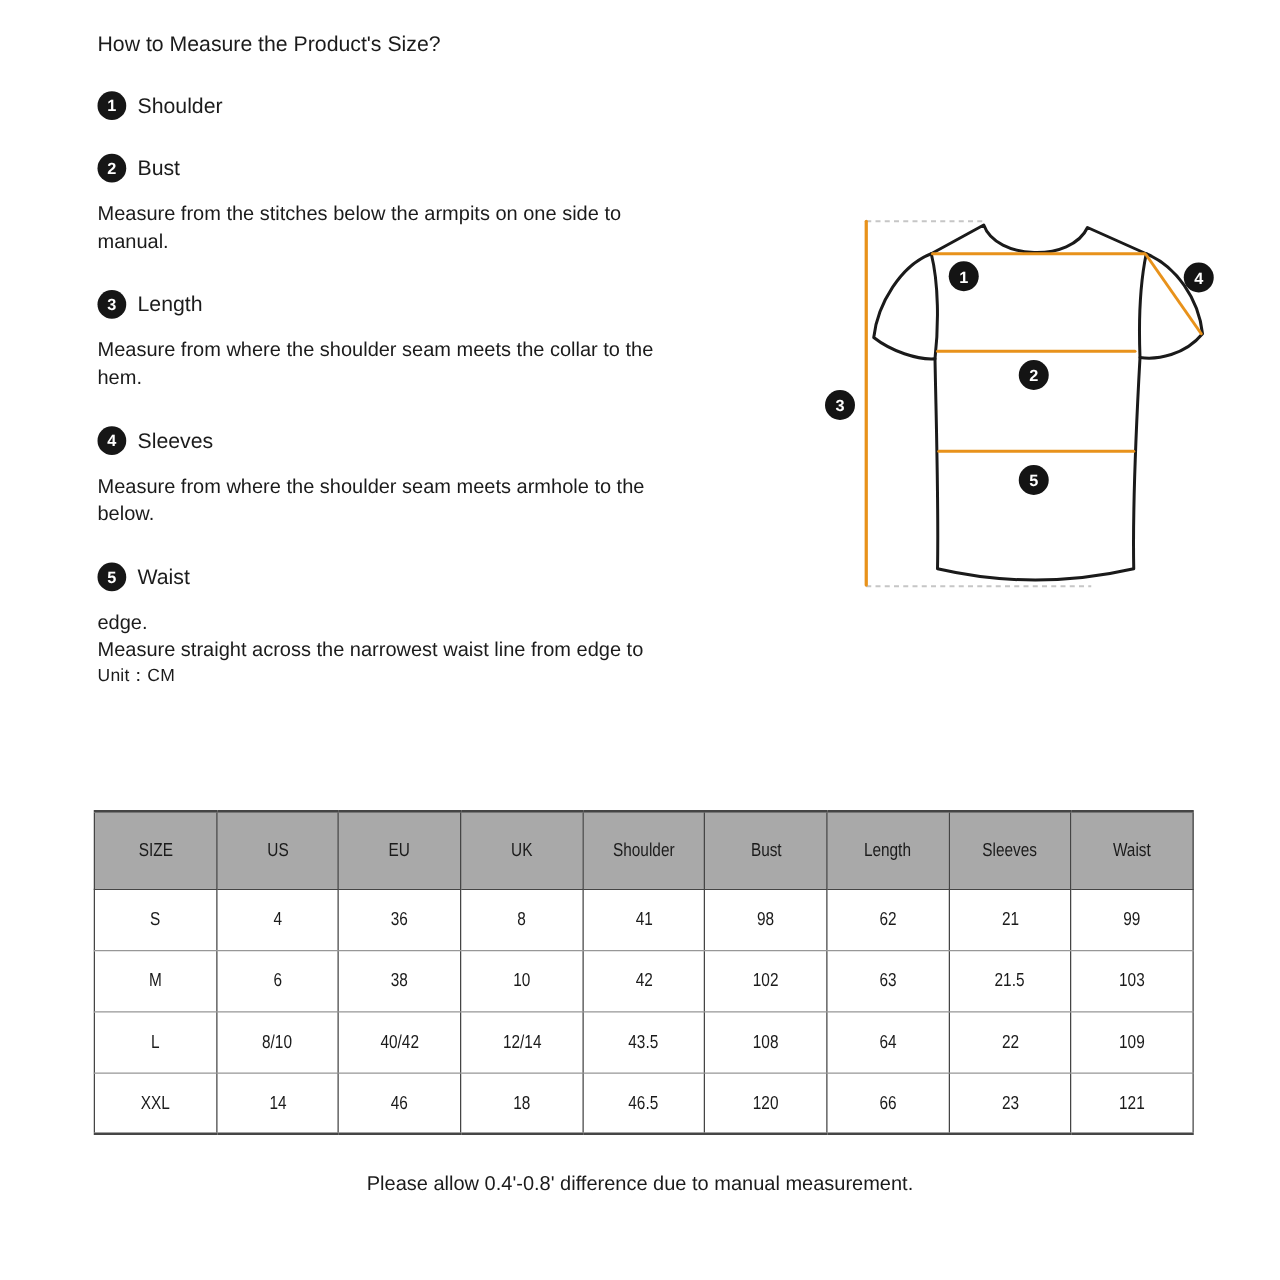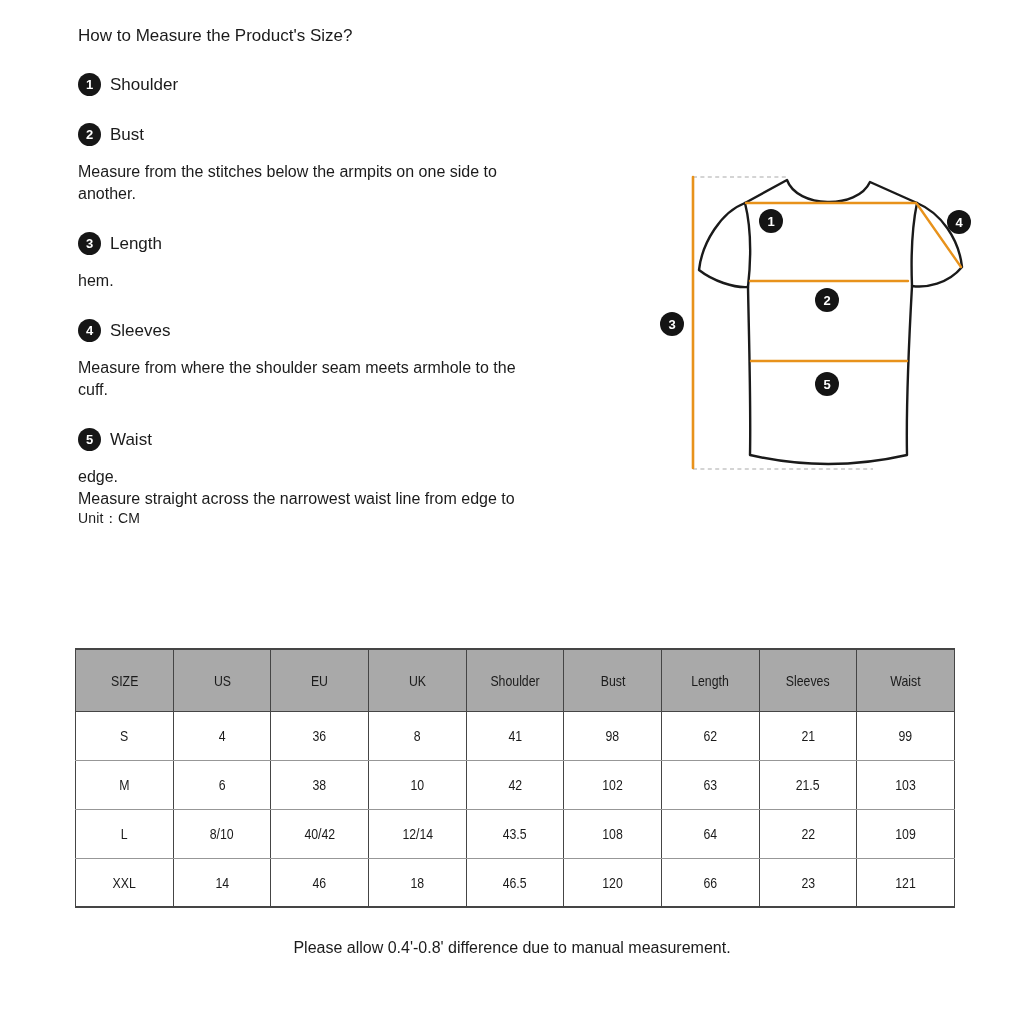--- a/index.html
+++ b/index.html
@@ -80,38 +80,39 @@
     <span class="num-badge">1</span>
     <span class="sec-label">Shoulder</span>
   </div>
 
   <div class="sec-head">
     <span class="num-badge">2</span>
     <span class="sec-label">Bust</span>
   </div>
   <div class="sec-desc">
     <div>Measure from the stitches below the armpits on one side to</div>
-    <div>another.</div>
+    <div>manual.</div>
   </div>
 
   <div class="sec-head">
     <span class="num-badge">3</span>
     <span class="sec-label">Length</span>
   </div>
   <div class="sec-desc">
+    <div>Measure from where the shoulder seam meets the collar to the</div>
     <div>hem.</div>
   </div>
 
   <div class="sec-head">
     <span class="num-badge">4</span>
     <span class="sec-label">Sleeves</span>
   </div>
   <div class="sec-desc">
     <div>Measure from where the shoulder seam meets armhole to the</div>
-    <div>cuff.</div>
+    <div>below.</div>
   </div>
 
   <div class="sec-head">
     <span class="num-badge">5</span>
     <span class="sec-label">Waist</span>
   </div>
   <div class="sec-desc">
     <div>edge.</div>
     <div>Measure straight across the narrowest waist line from edge to</div>
   </div>

